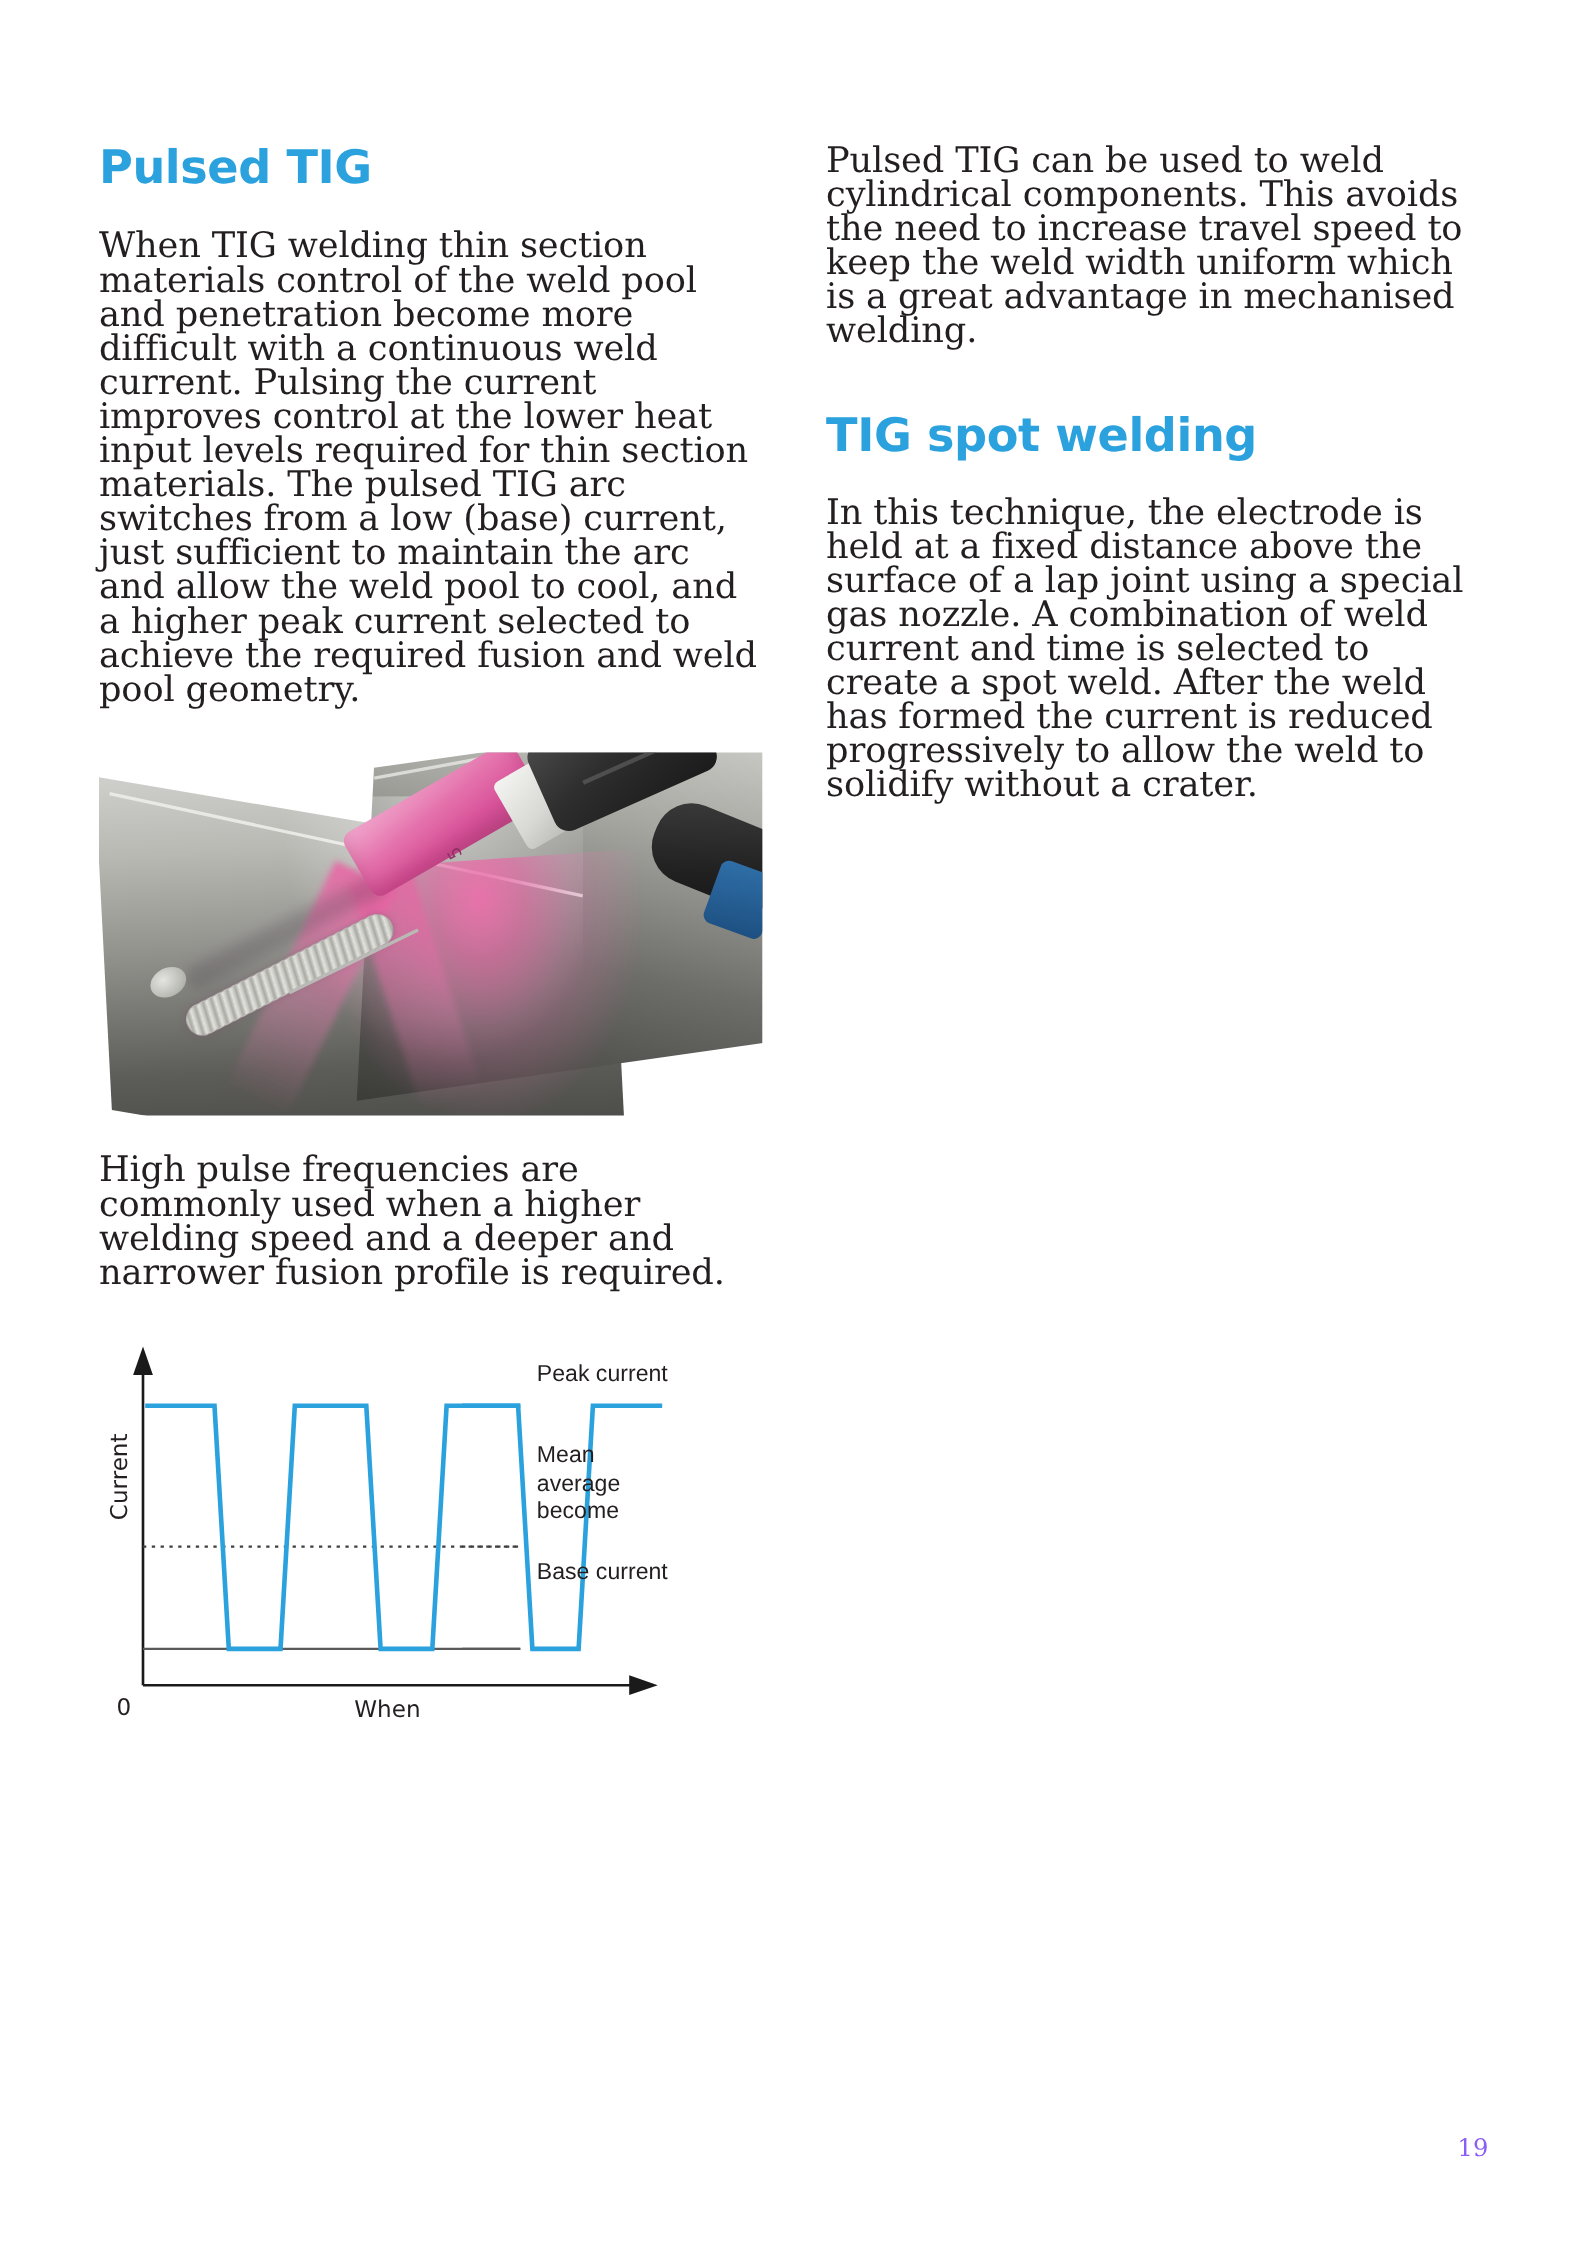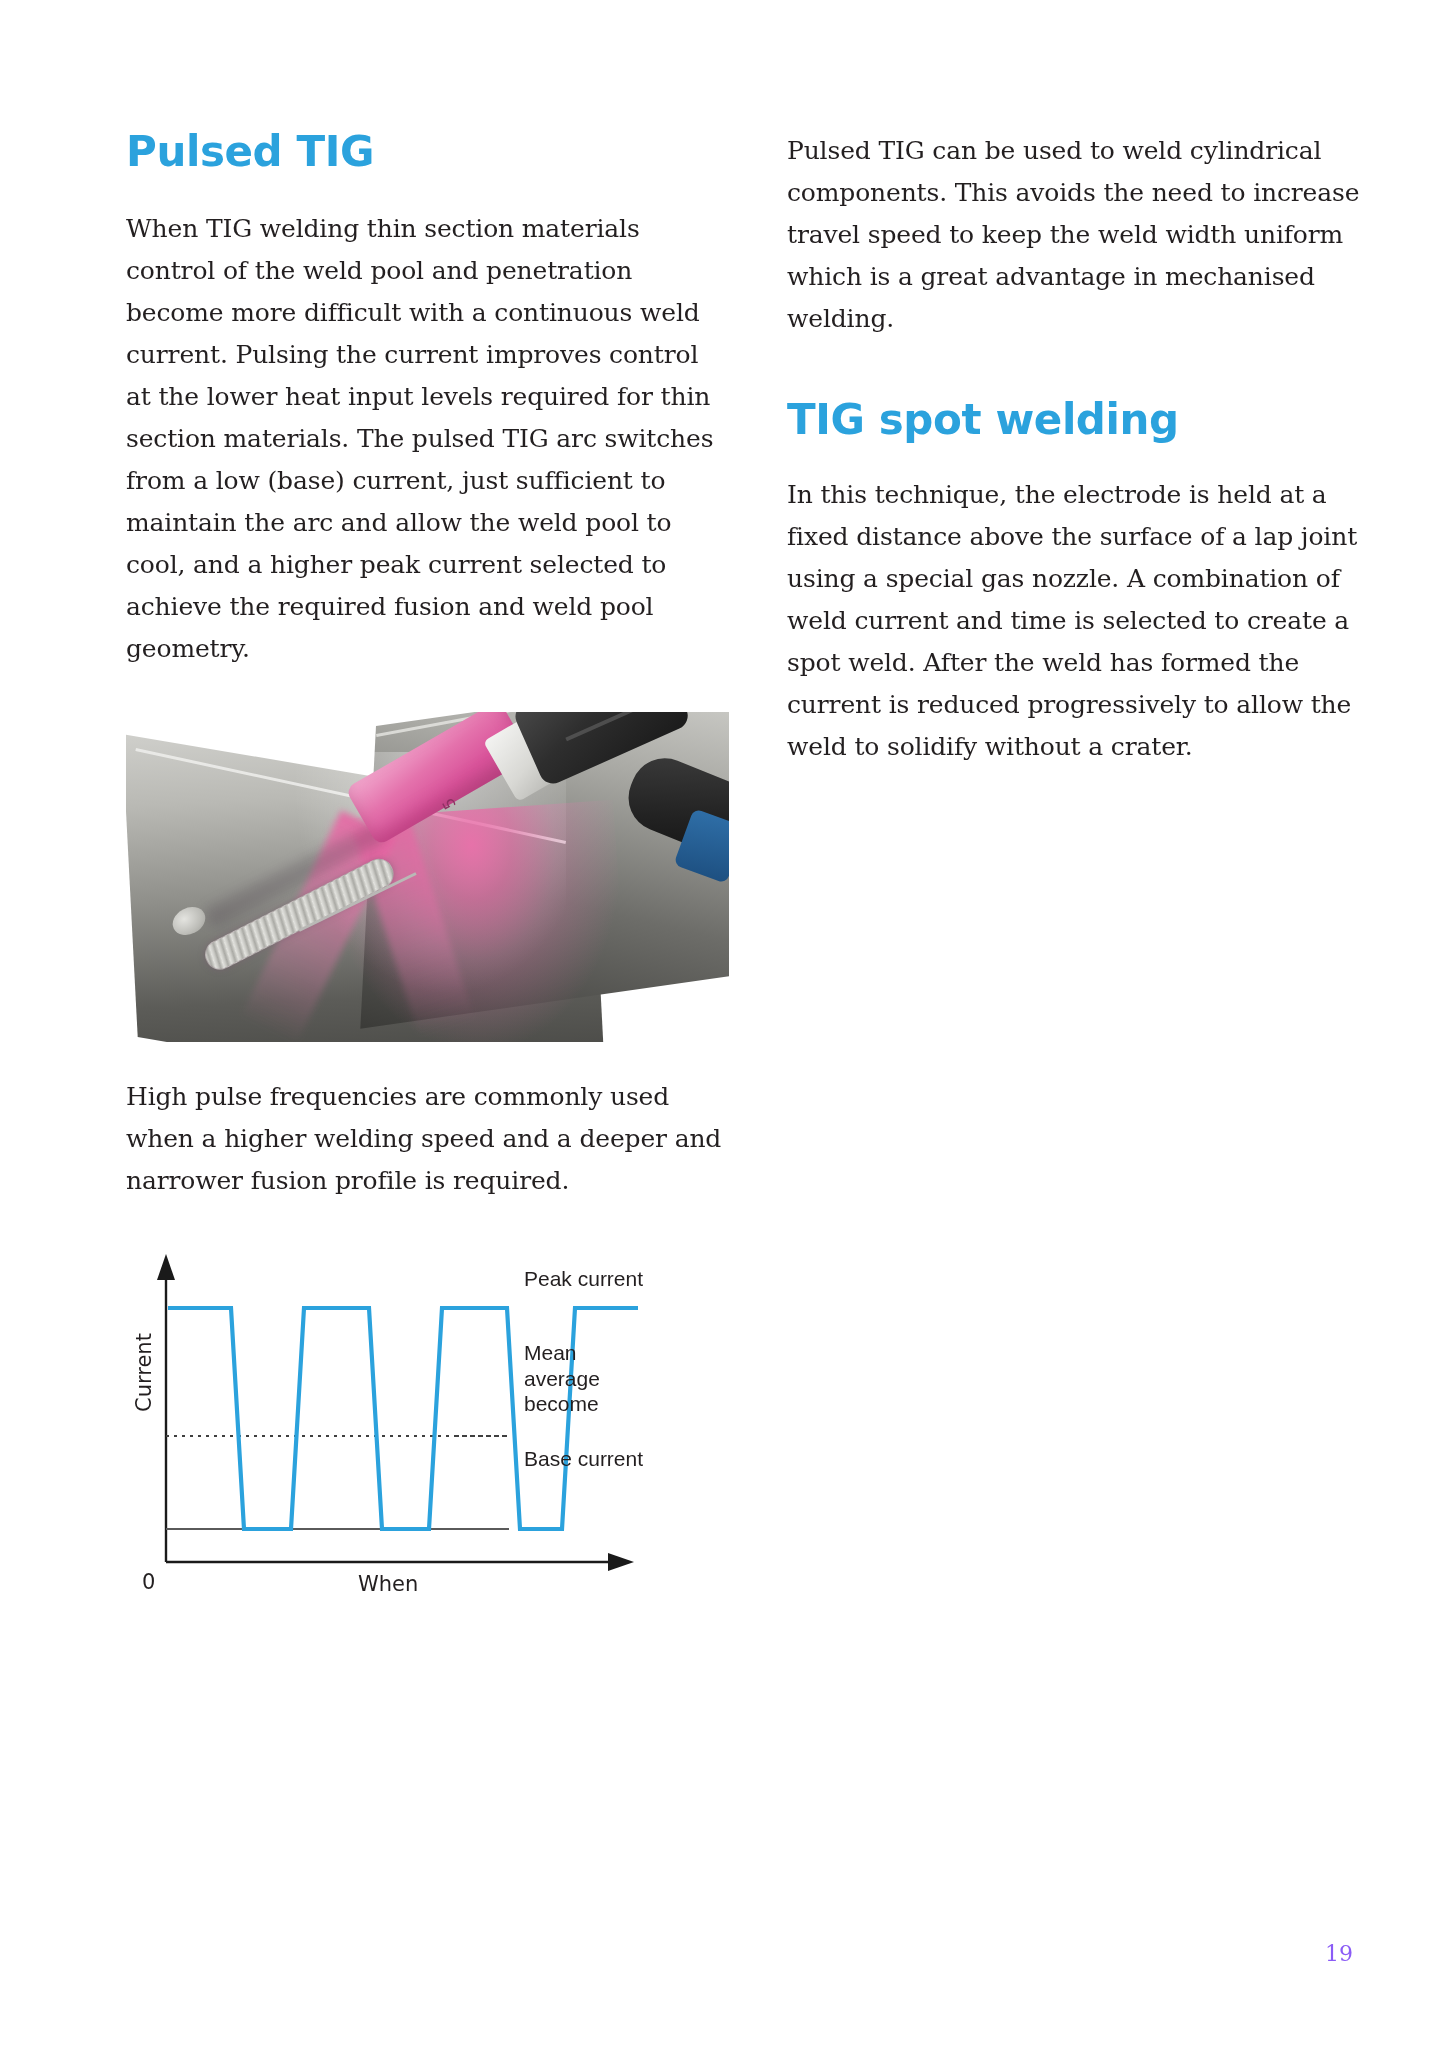--- a/index.html
+++ b/index.html
@@ -14,21 +14,20 @@
     position: relative;
     font-family: "DejaVu Serif", "Liberation Serif", serif;
     color: #231f20;
     overflow: hidden;
   }
 
   .page {
     position: absolute;
     inset: 0;
     background: #ffffff;
-    margin-left: 36px;
   }
 
   
   .columns {
     position: absolute;
     left: 90px;
     top: 130px;
     width: 1265px;
     display: flex;
     gap: 58px;
@@ -47,22 +46,22 @@
     letter-spacing: -0.4px;
     color: #2ba2dd;
     margin: 0 0 34px 0;
   }
   h1.heading.second {
     margin-top: 58px;
     margin-bottom: 32px;
   }
   p.body {
     font-family: "DejaVu Serif", "Liberation Serif", serif;
-    font-size: 25px;
-    line-height: 42px;
+    font-size: 32px;
+    line-height: 31px;
     margin: 0 0 42px 0;
     color: #231f20;
     font-weight: 400;
     letter-spacing: -0.15px;
     -webkit-font-smoothing: antialiased;
   }
   p.body:last-child { margin-bottom: 0; }
 
   
   .photo-wrap {

